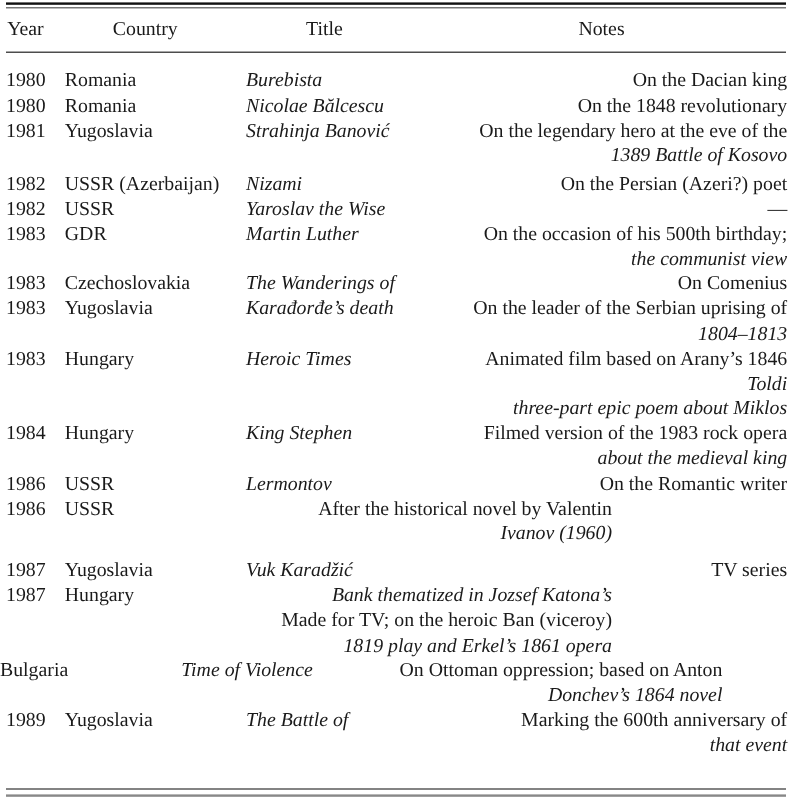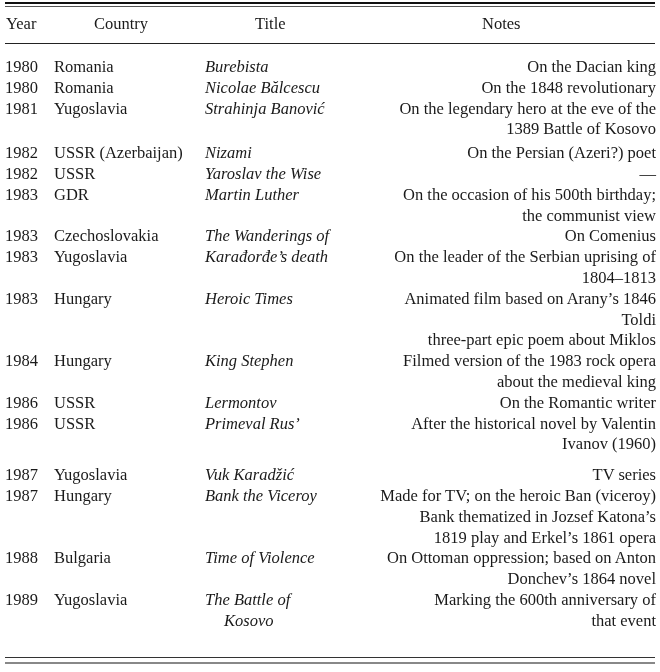--- a/index.html
+++ b/index.html
@@ -28,21 +28,21 @@
 
   .body { position: absolute; left: 0; top: 57px; width: 608px; }
   .row { position: relative; display: flex; width: 660px; }
   .c-year { width: 49px; padding-left: 5px; flex: none; }
   .c-country { width: 151px; flex: none; white-space: nowrap; }
   .c-title { width: 146px; flex: none; font-style: italic; }
   .c-title .t1, .c-title .t2 { display: block; white-space: nowrap; }
   .c-title .t2 { padding-left: 19px; }
   .c-notes { flex: none; width: 305px; }
   .c-notes .n { display: block; white-space: nowrap; text-align: right; }
-  .c-notes .n.cont { padding-left: 19px; }
+  .c-notes .n.cont { padding-left: 19px; font-style: italic; }
 </style>
 </head>
 <body>
 
 <div class="page">
   <div class="rule-top-thick"></div>
   <div class="rule-top-thin"></div>
 
   <div class="head-row">
     <span class="h-year">Year</span>
@@ -166,67 +166,59 @@
         <div class="c-title">
           <span class="t1">Lermontov</span>
         </div>
         <div class="c-notes">
           <span class="n">On the Romantic writer</span>
         </div>
       </div>
       <div class="row">
         <div class="c-year">1986</div>
         <div class="c-country">USSR</div>
-        <div class="c-title">
-          <span class="t1">Primeval Rus’</span>
-        </div>
         <div class="c-notes">
           <span class="n">After the historical novel by Valentin</span>
           <span class="n cont">Ivanov (1960)</span>
         </div>
       </div>
       <div class="row" style="margin-top: 10px;">
         <div class="c-year">1987</div>
         <div class="c-country">Yugoslavia</div>
         <div class="c-title">
           <span class="t1">Vuk Karadžić</span>
         </div>
         <div class="c-notes">
           <span class="n">TV series</span>
         </div>
       </div>
       <div class="row">
         <div class="c-year">1987</div>
         <div class="c-country">Hungary</div>
-        <div class="c-title">
-          <span class="t1">Bank the Viceroy</span>
-        </div>
-        <div class="c-notes">
+        <div class="c-notes">
+          <span class="n cont">Bank thematized in Jozsef Katona’s</span>
           <span class="n">Made for TV; on the heroic Ban (viceroy)</span>
-          <span class="n cont">Bank thematized in Jozsef Katona’s</span>
           <span class="n cont">1819 play and Erkel’s 1861 opera</span>
         </div>
       </div>
       <div class="row">
-        <div class="c-year">1988</div>
         <div class="c-country">Bulgaria</div>
         <div class="c-title">
           <span class="t1">Time of Violence</span>
         </div>
         <div class="c-notes">
           <span class="n">On Ottoman oppression; based on Anton</span>
           <span class="n cont">Donchev’s 1864 novel</span>
         </div>
       </div>
       <div class="row">
         <div class="c-year">1989</div>
         <div class="c-country">Yugoslavia</div>
         <div class="c-title">
           <span class="t1">The Battle of</span>
-          <span class="t2">Kosovo</span>
         </div>
         <div class="c-notes">
           <span class="n">Marking the 600th anniversary of</span>
           <span class="n cont">that event</span>
         </div>
       </div>
     </div>
 
   <div class="rule-bot-thin"></div>
   <div class="rule-bot-thick"></div>

